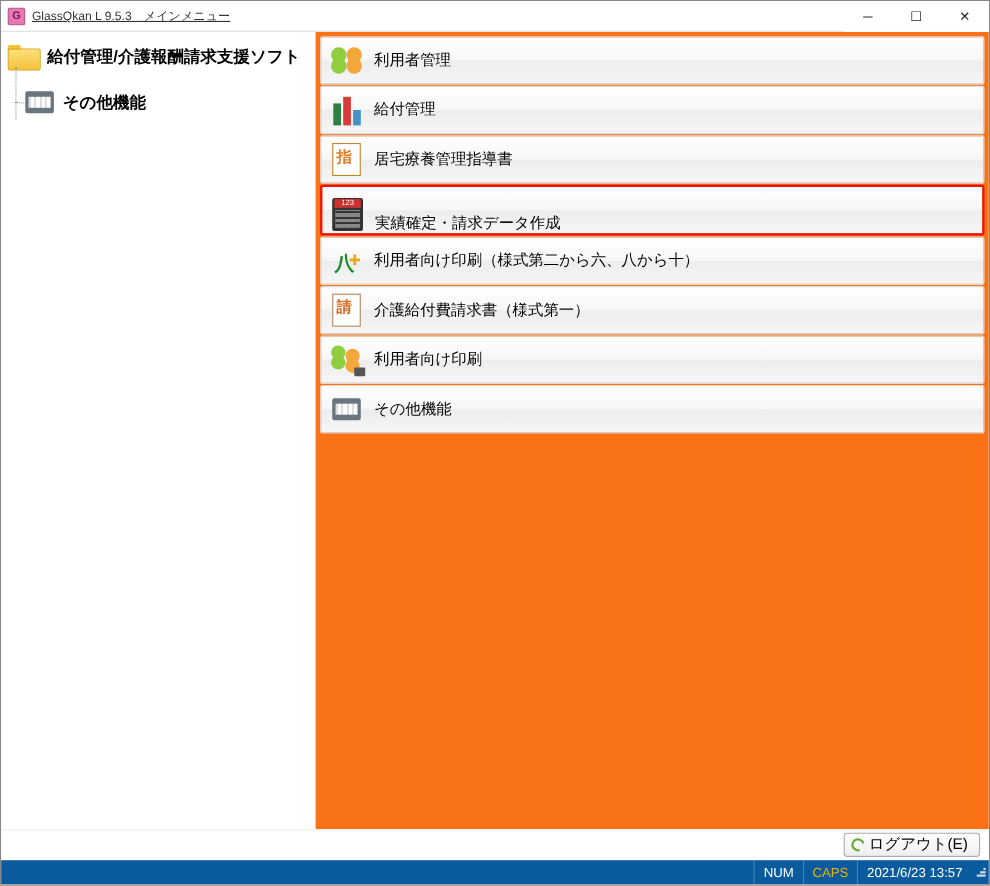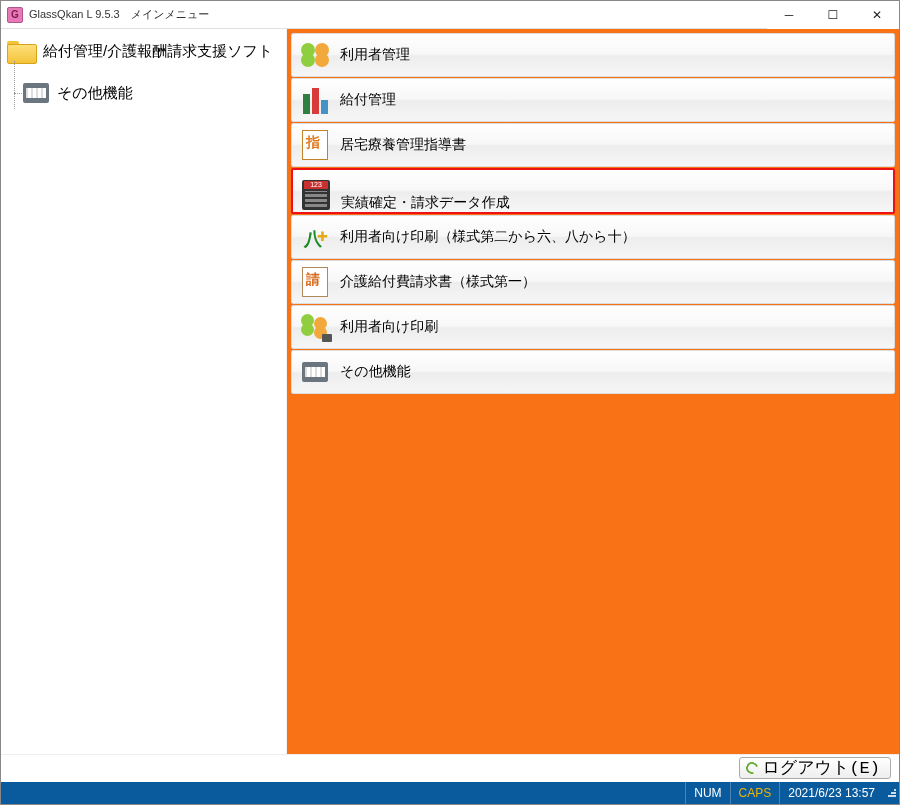--- a/index.html
+++ b/index.html
@@ -29,20 +29,21 @@
     border: 1px solid #b0568c;
     border-radius: 2px;
     display: inline-flex; align-items: center; justify-content: center;
     font-size: 10px; color: #7a1a52; font-weight: bold;
     margin-right: 6px;
   }
   .titlebar .title-text {
     font-size: 11px;
     color: #333;
     flex: 0 0 auto;
+    text-decoration: underline;
   }
   .titlebar .spacer { flex: 1; }
   .titlebar .win-btn {
     width: 44px; height: 28px;
     display: inline-flex; align-items: center; justify-content: center;
     font-family: "Segoe MDL2 Assets", sans-serif;
     font-size: 12px;
     color: #222;
     background: #fff;
   }
@@ -58,20 +59,21 @@
     background: #fff;
     padding: 6px 6px;
     border-right: 1px solid #f0f0f0;
   }
   .tree-row {
     display: flex;
     align-items: center;
     height: 32px;
     font-size: 15px;
     cursor: default;
+    font-weight: bold;
   }
   .tree-indent {
     display: inline-block;
     width: 14px;
     height: 32px;
     position: relative;
   }
   .tree-line {
     position: absolute;
     border-left: 1px dotted #999;
@@ -197,22 +199,22 @@
     padding: 2px 8px 4px;
     border-top: 1px solid #eee;
     background: #fff;
   }
   .logout-btn {
     height: 22px;
     border: 1px solid #aaa;
     border-radius: 3px;
     background: linear-gradient(#fff,#eee);
     padding: 0 10px 0 6px;
-    font-size: 17px;
-    display: inline-flex; align-items: center; gap: 4px; font-family: Liberation Mono, monospace;
+    font-size: 14px;
+    display: inline-flex; align-items: center; gap: 4px;
   }
   .logout-btn .arc{
     width:12px;height:12px;border:2px solid #6a3;
     border-radius:50%;border-right-color:transparent;
     transform:rotate(30deg);
     position:relative;display:inline-block;
   }
   .statusbar {
     height: 22px;
     background: #0a5a9e;

